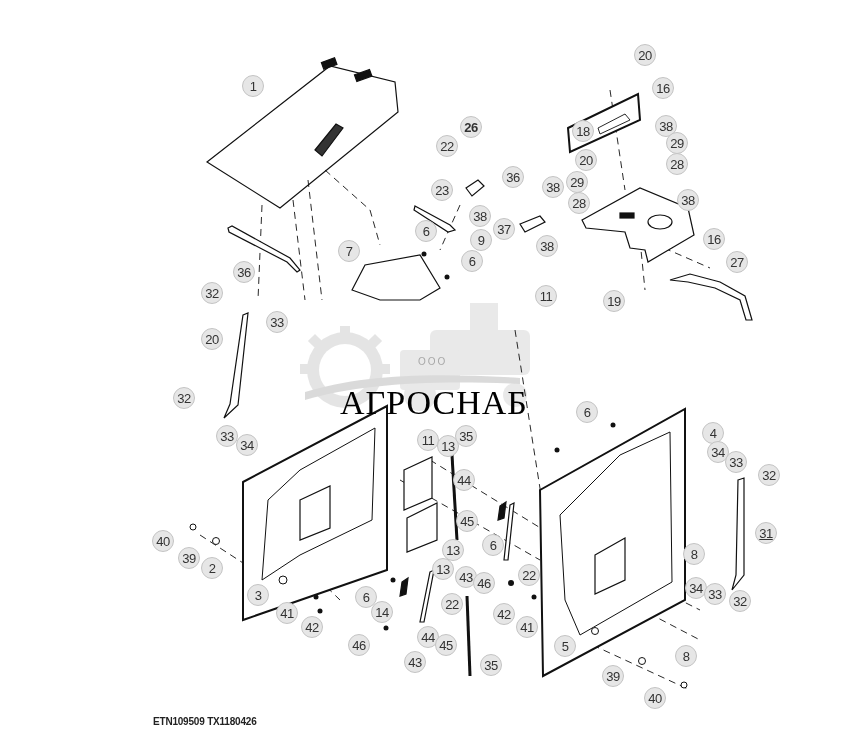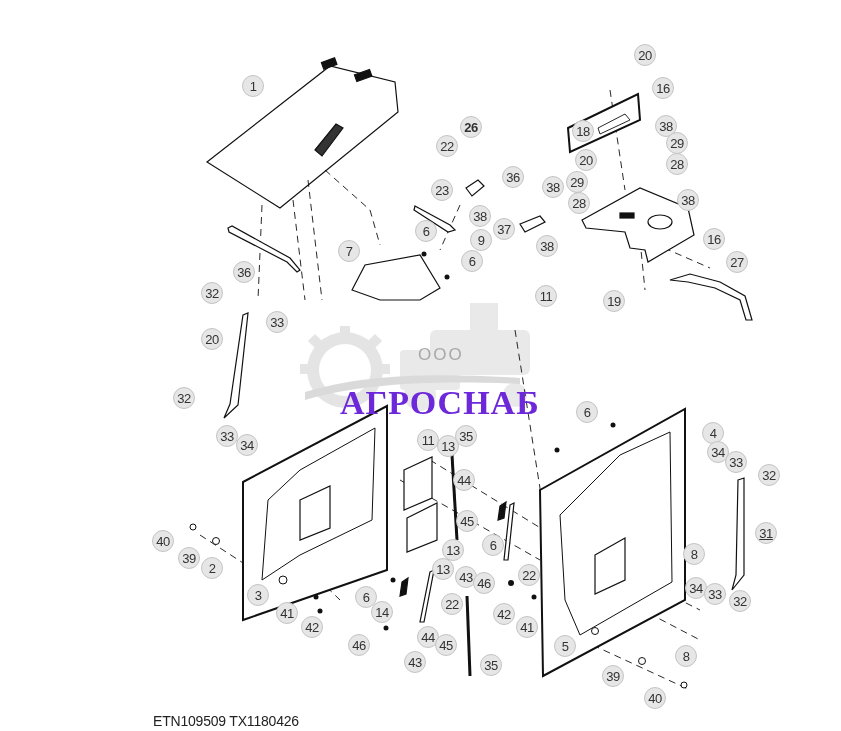--- a/index.html
+++ b/index.html
@@ -4,26 +4,26 @@
 <style>
   html, body { margin: 0; padding: 0; background: #ffffff; }
   body { width: 841px; height: 731px; position: relative; overflow: hidden;
          font-family: "Liberation Sans", sans-serif; }
   #diagram { position: absolute; left: 0; top: 0; width: 841px; height: 731px; }
   .callout { position: absolute; width: 22px; height: 22px; margin-left: -11px; margin-top: -11px;
              border-radius: 50%; background: #e6e6e6; border: 1px solid #c4c4c4;
              font-family: "Liberation Sans", sans-serif; font-size: 13px; color: #333;
              display: flex; align-items: center; justify-content: center; box-sizing: border-box;
              letter-spacing: -0.5px; }
-  .caption { position: absolute; left: 153px; top: 721px; font-size: 14px; color: #222;
-             font-family: "Liberation Sans", sans-serif; transform: translateY(-50%); letter-spacing: -0.2px; }
+  .caption { position: absolute; left: 153px; top: 721px; font-size: 10px; color: #222;
+             font-family: "Liberation Sans", sans-serif; transform: translateY(-50%); letter-spacing: -0.2px; font-weight: bold; }
   .wm-text { position: absolute; left: 340px; top: 384px; font-family: "Liberation Serif", serif;
-             font-size: 34px; color: #6d28d9; letter-spacing: 1px; font-weight: bold; }
-  .wm-ooo { position: absolute; left: 418px; top: 345px; font-family: "Liberation Sans", sans-serif;
-            font-size: 17px; color: #a8a8a8; letter-spacing: 2px; }
+             font-size: 34px; color: #000000; letter-spacing: 1px; font-weight: normal; }
+  .wm-ooo { position: absolute; left: 418px; top: 356px; font-family: "Liberation Sans", sans-serif;
+            font-size: 10px; color: #a8a8a8; letter-spacing: 2px; }
 </style>
 </head>
 <body>
 
 <svg id="diagram" width="841" height="731" viewBox="0 0 841 731" xmlns="http://www.w3.org/2000/svg">
 
   <g opacity="0.55">
     <g fill="#cfcfcf">
       <circle cx="345" cy="370" r="38"></circle>
       <circle cx="345" cy="370" r="26" fill="#ffffff"></circle>

